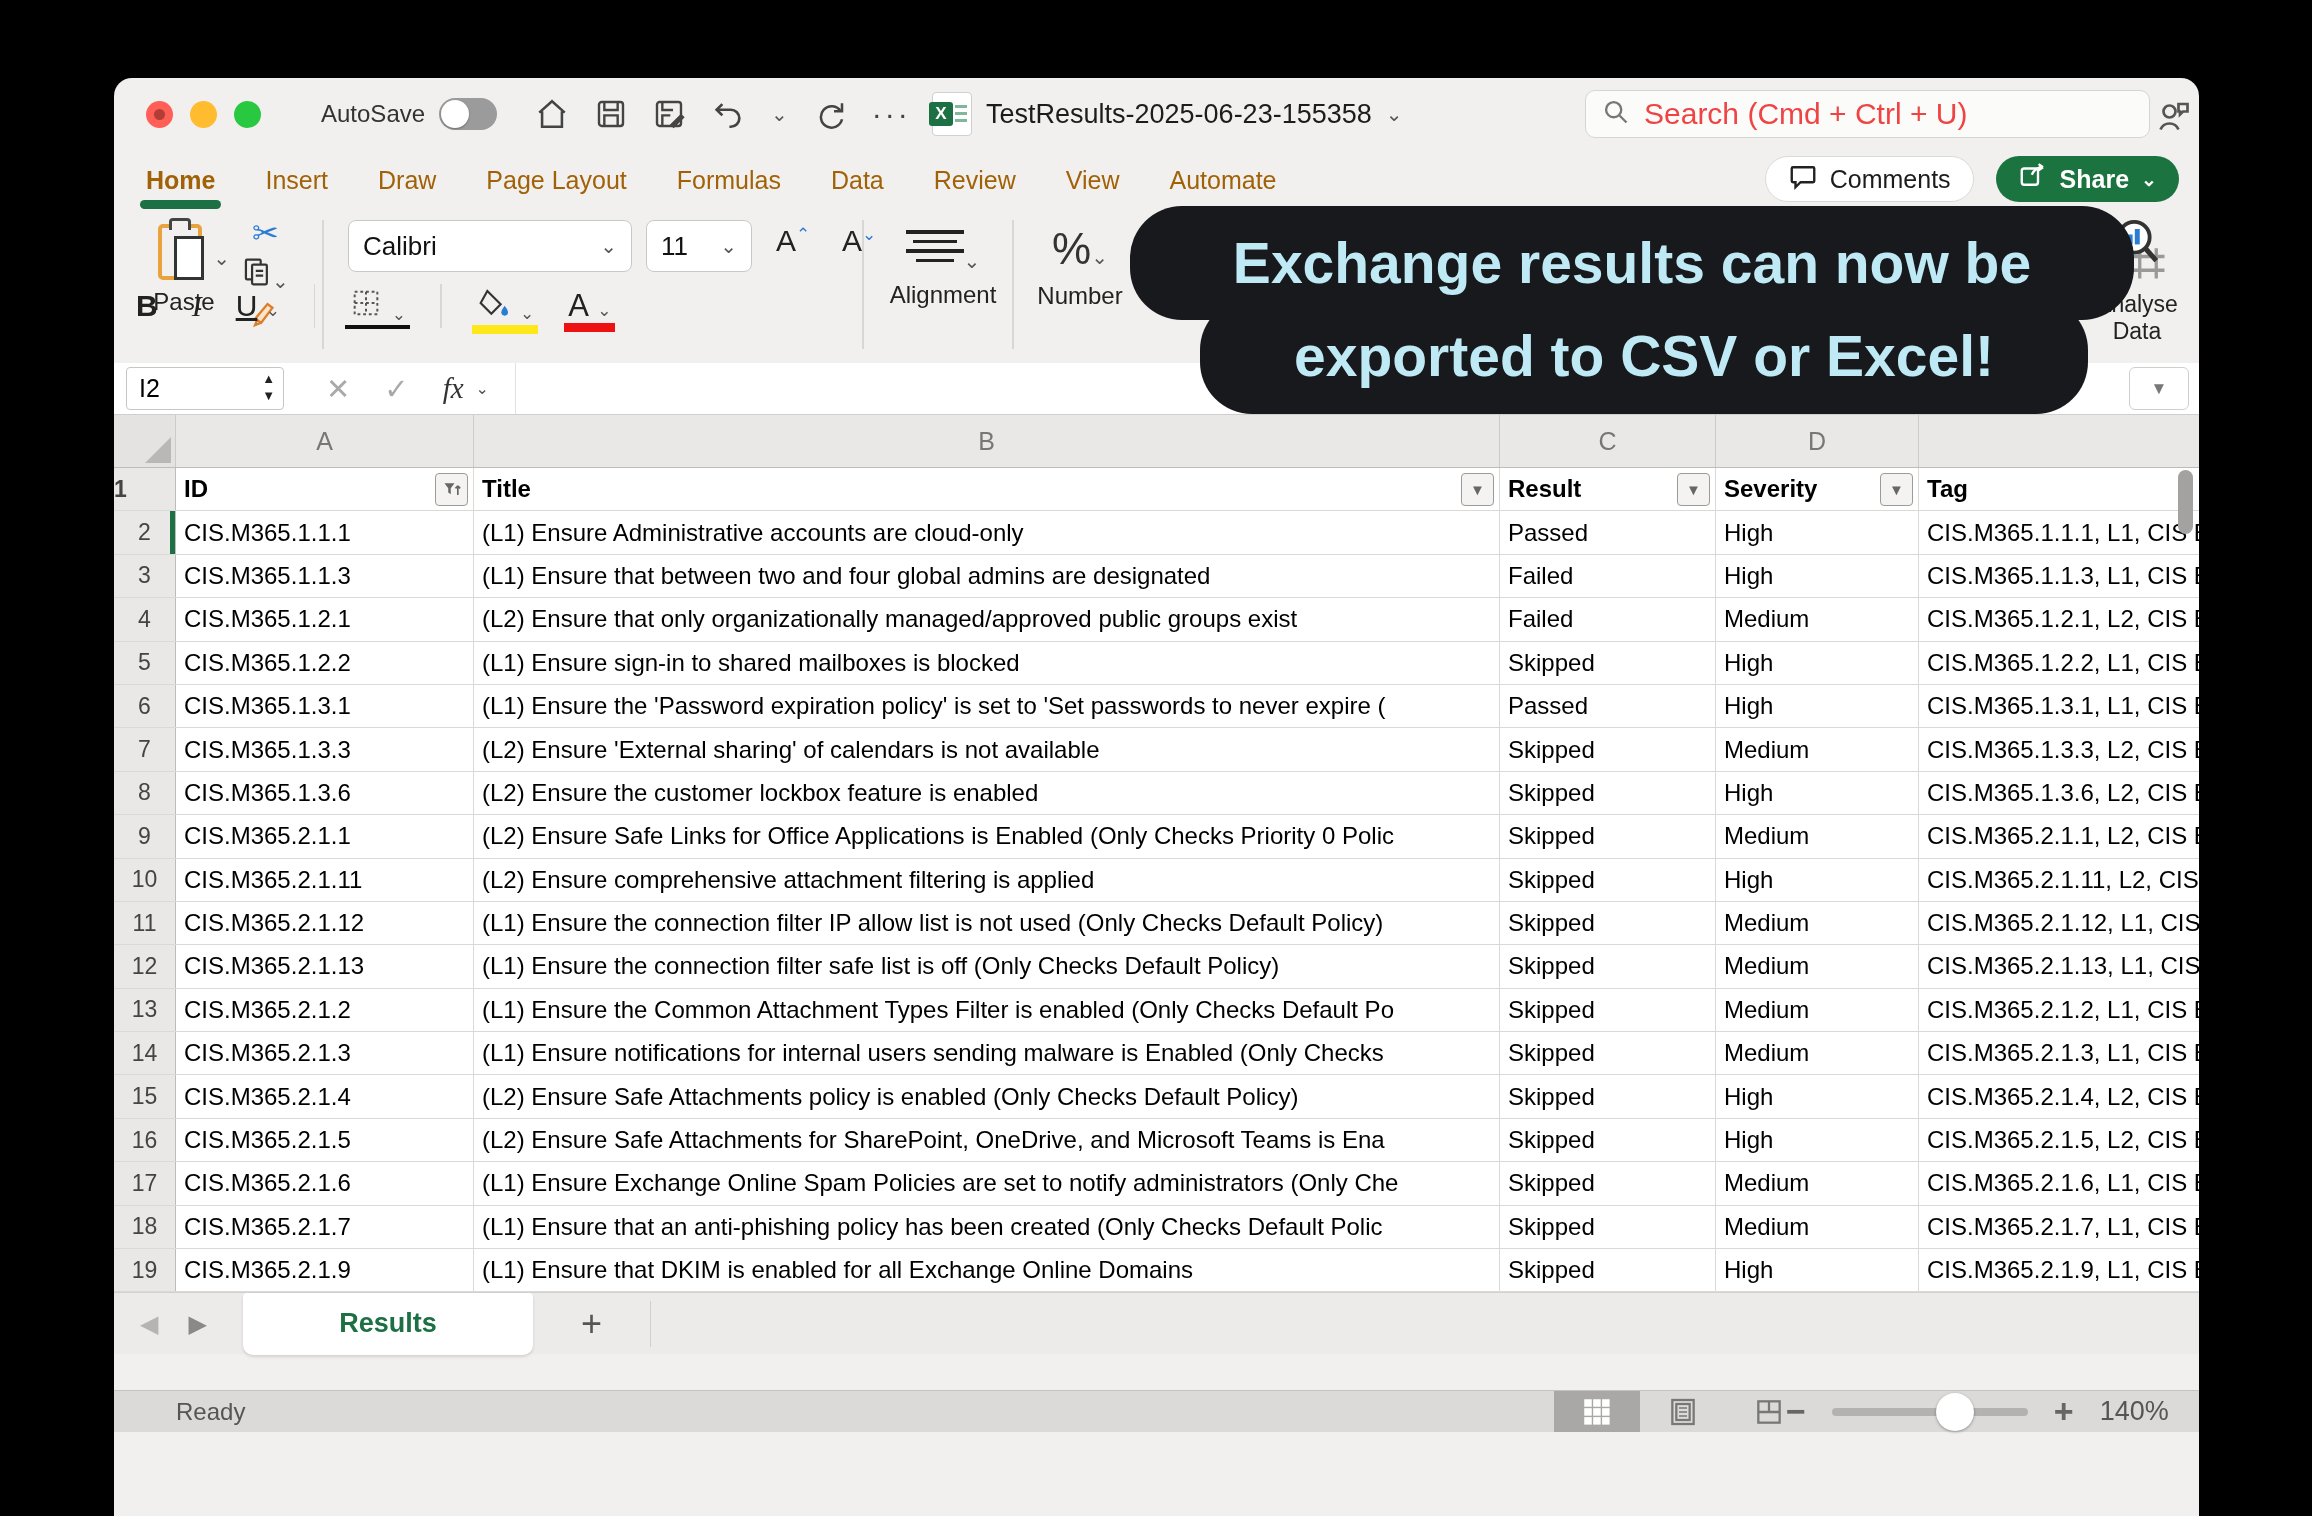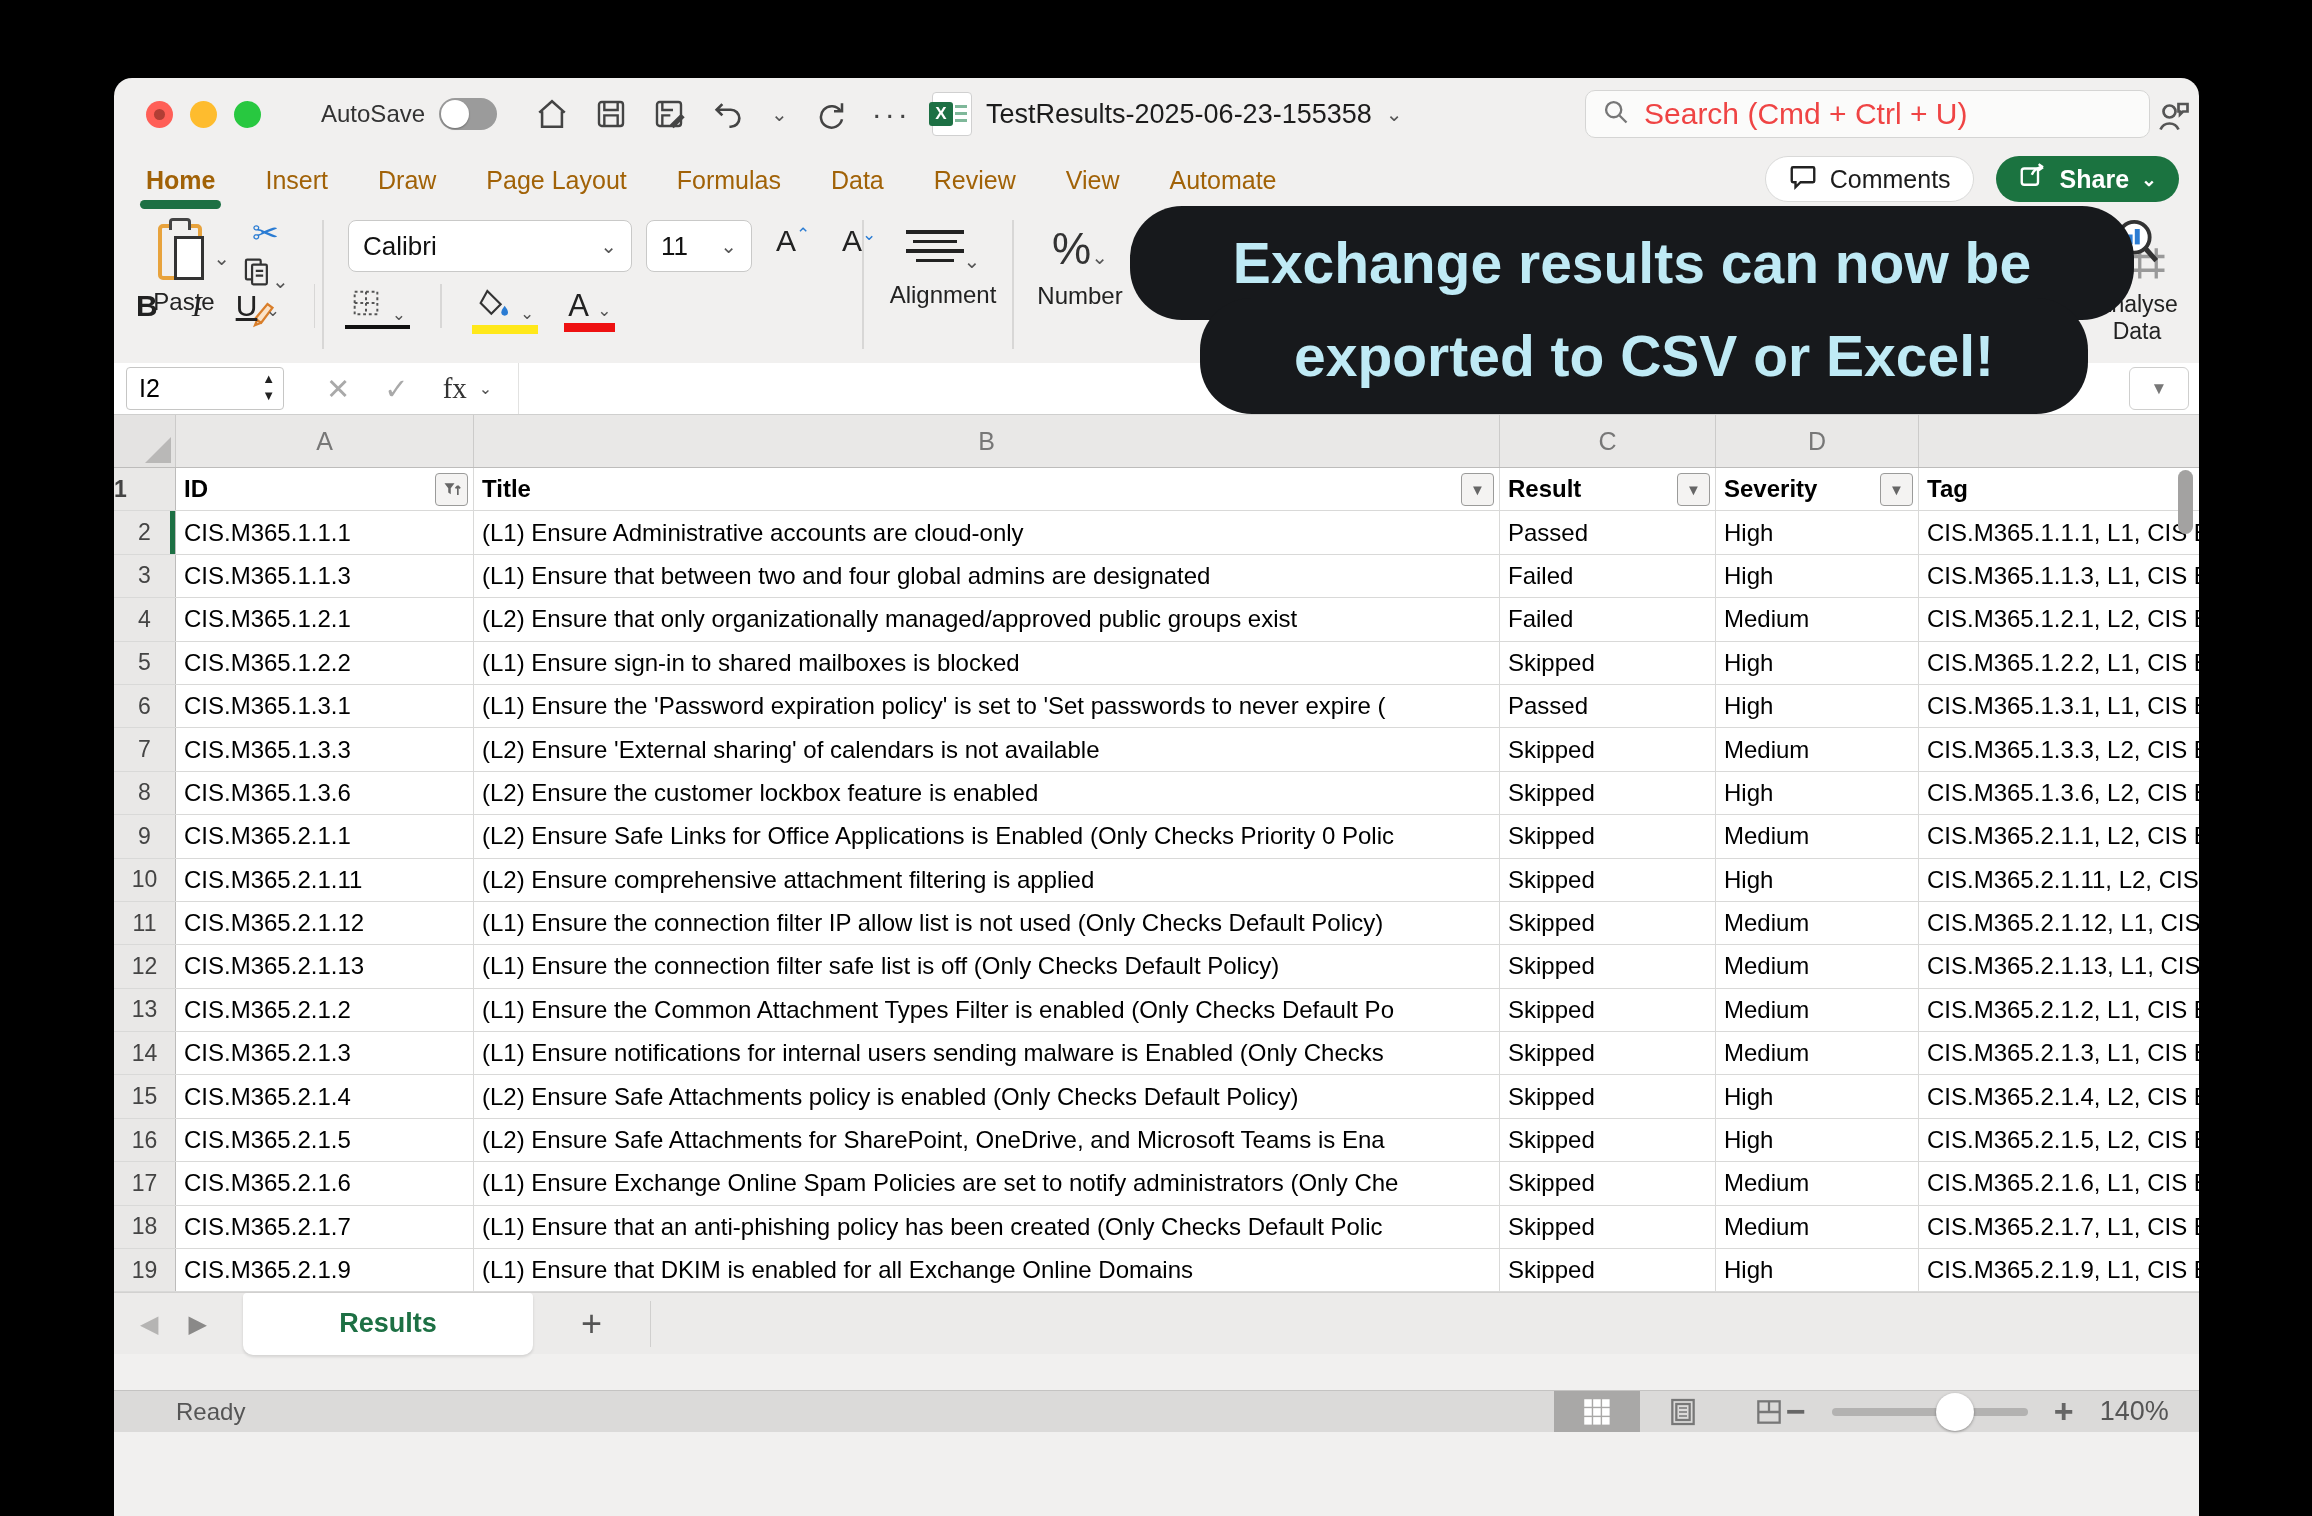--- a/index.html
+++ b/index.html
@@ -74,21 +74,21 @@
   
   .callout { position:absolute; z-index:50; background:var(--callout-bg); color:var(--callout-fg); font-weight:bold; font-size:57px; display:flex; align-items:center; justify-content:center; white-space:nowrap; }
   .co1 { left:1016px; top:128px; width:1004px; height:114px; border-radius:52px; }
   .co2 { left:1086px; top:220px; width:888px; height:116px; border-radius:52px; }
 
   
   .fbar { position:absolute; left:0; top:285px; width:100%; height:52px; background:#fff; border-bottom:1.5px solid #cfcfce; display:flex; align-items:stretch; }
   .namebox { width:158px; margin-left:12px; border:1.5px solid #c6c6c5; border-radius:4px; margin-top:4px; margin-bottom:4px; background:#fff; display:flex; align-items:center; padding-left:12px; font-size:25px; position:relative; }
   .steppers { position:absolute; right:8px; top:3px; display:flex; flex-direction:column; font-size:13px; color:#222; line-height:1.3; }
   .fx-area { display:flex; align-items:center; gap:34px; padding-left:42px; color:#a9a9a9; font-size:27px; }
-  .fx { color:#333; font-family:"Liberation Serif",serif; font-size:29px; }
+  .fx { color:#333; font-style:italic; font-family:"Liberation Serif",serif; font-size:29px; }
   .fbar .input { flex:1; border-left:1.5px solid #e2e2e1; margin-left:26px; }
   .fbar .ddown { width:60px; border:1.5px solid #cfcfce; border-radius:6px; margin:4px 10px; display:flex; align-items:center; justify-content:center; color:#777; font-size:17px; }
 
   
   .grid { position:absolute; left:0; top:337px; width:100%; height:877px; background:#fff; }
   .colhead { display:flex; height:53px; background:#e9e8e7; border-bottom:1.5px solid #bdbcbb; color:#777; font-size:25px; }
   .colhead .c { display:flex; align-items:center; justify-content:center; border-right:1.5px solid #cccbca; }
   .corner { position:relative; background:#e4e3e2; }
   .corner::after { content:""; position:absolute; right:4px; bottom:4px; border-left:26px solid transparent; border-bottom:26px solid #b9b8b7; }
   .rows {}

